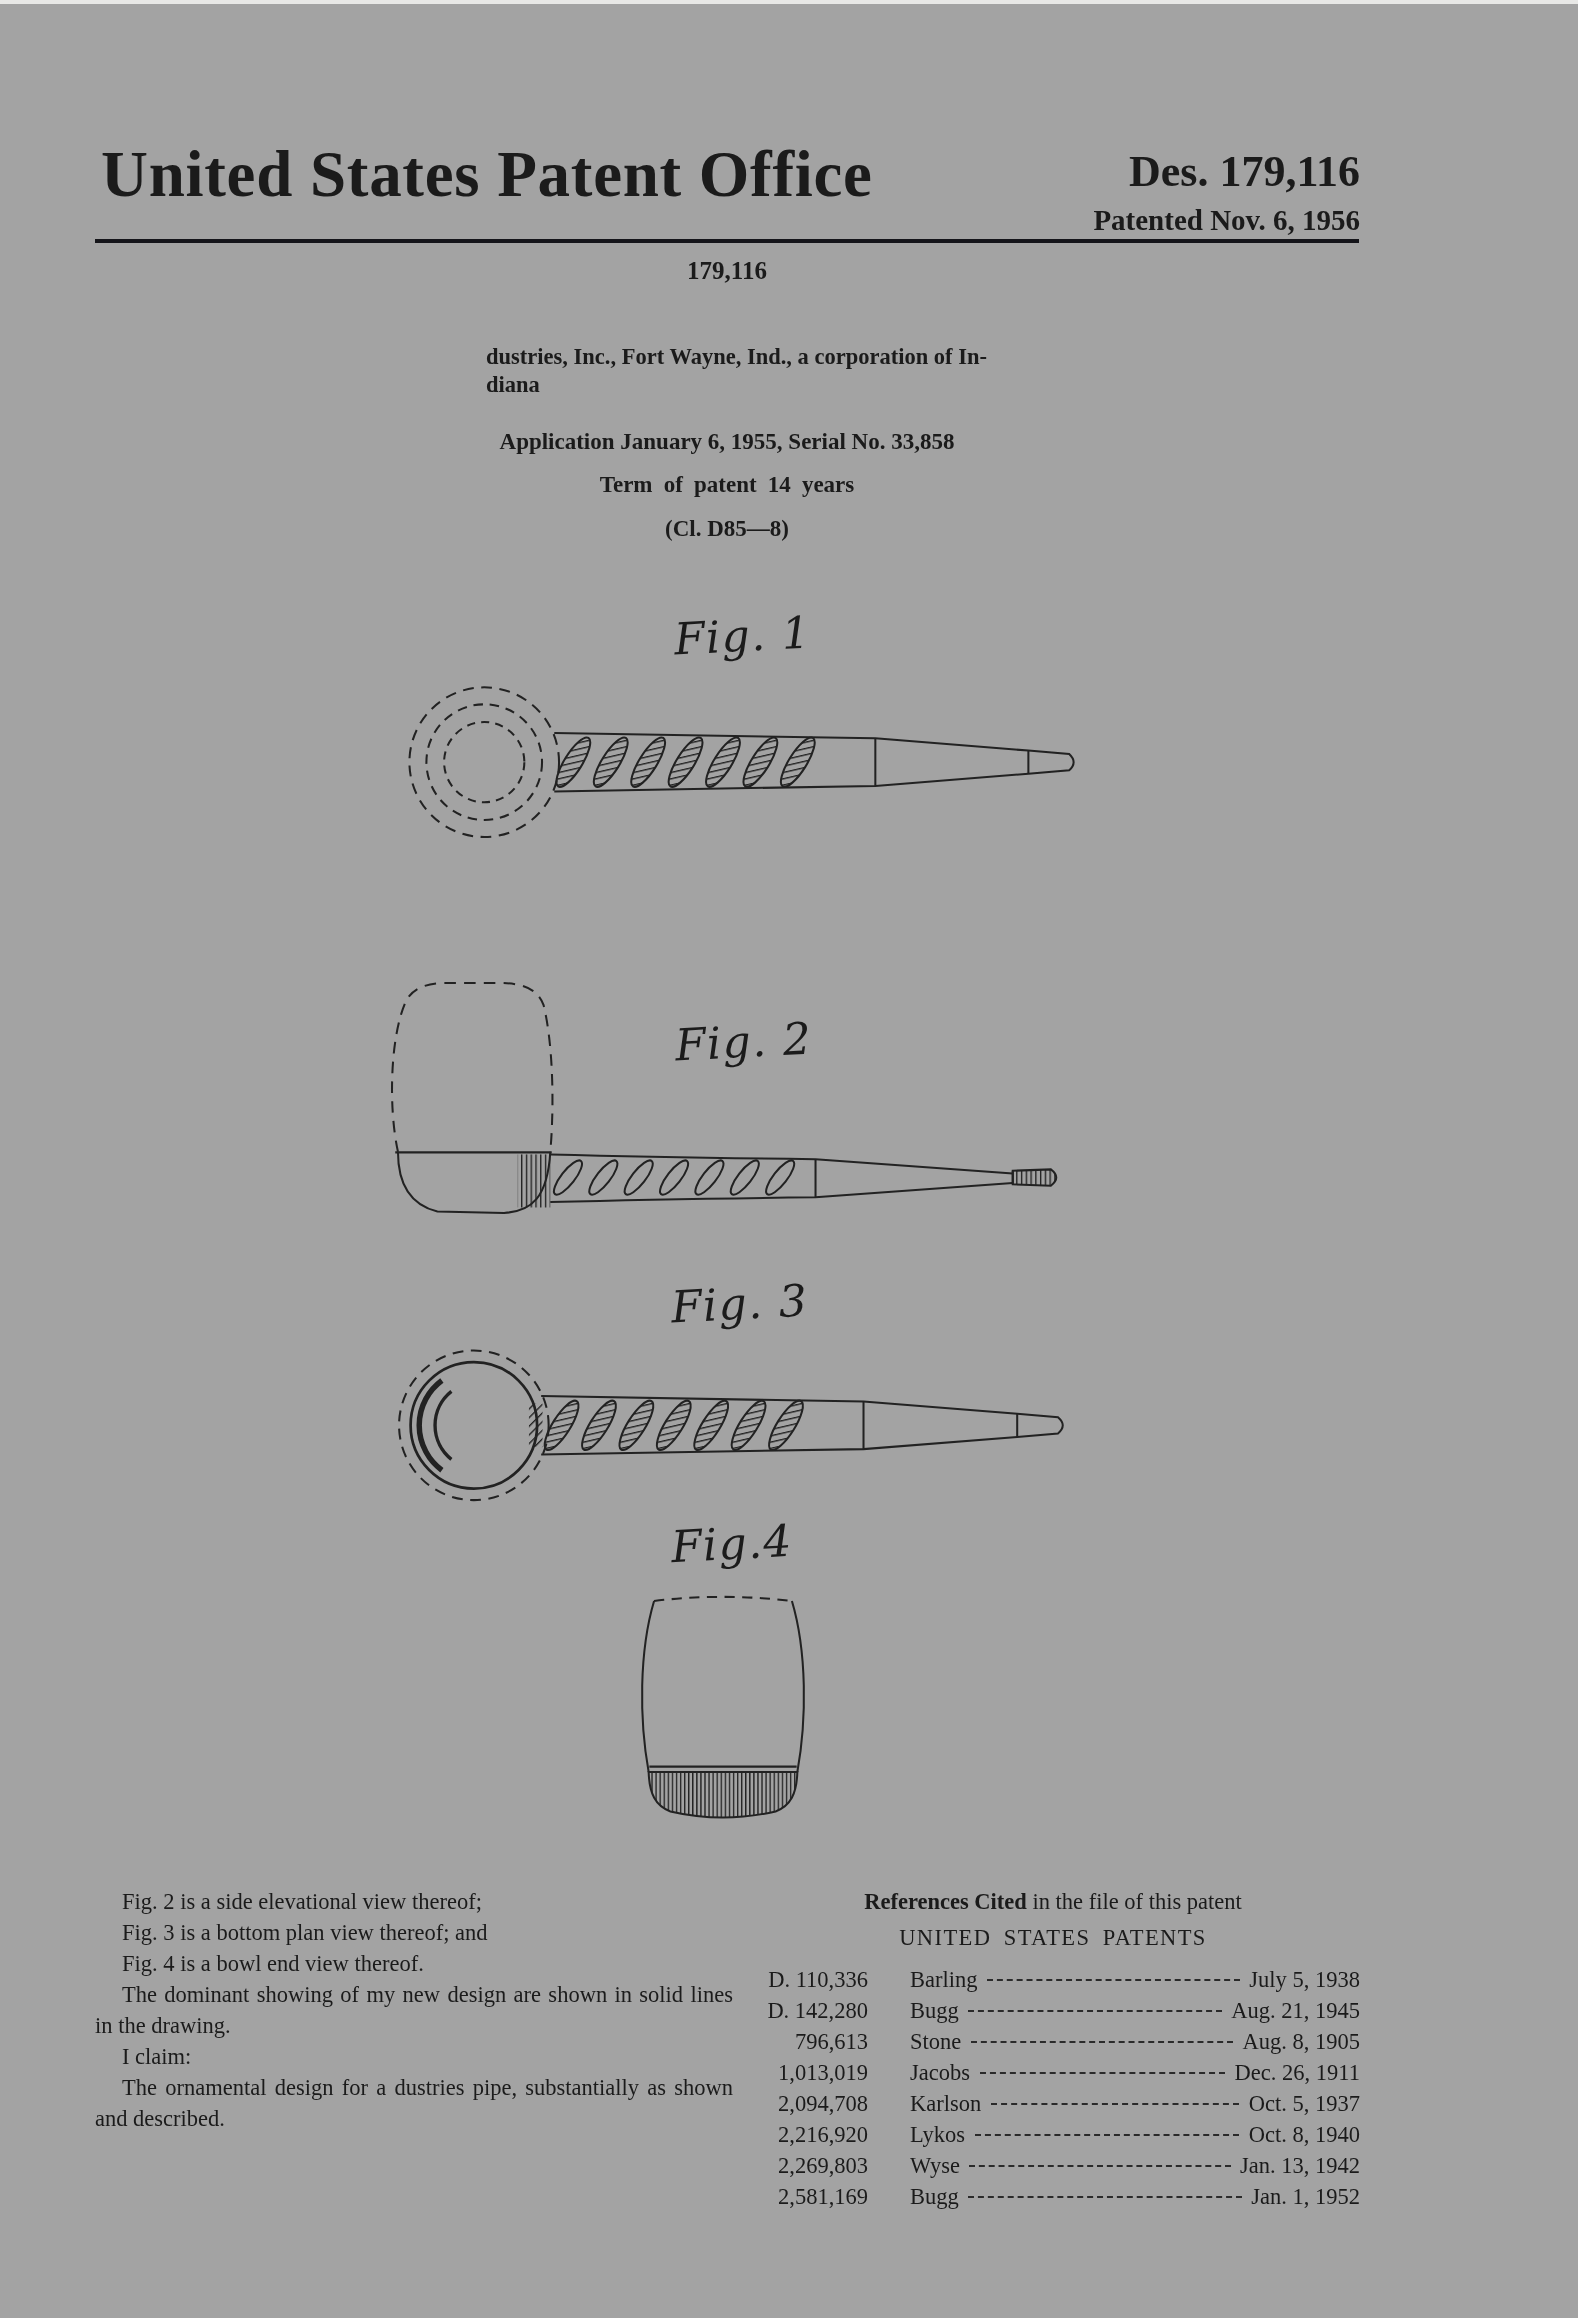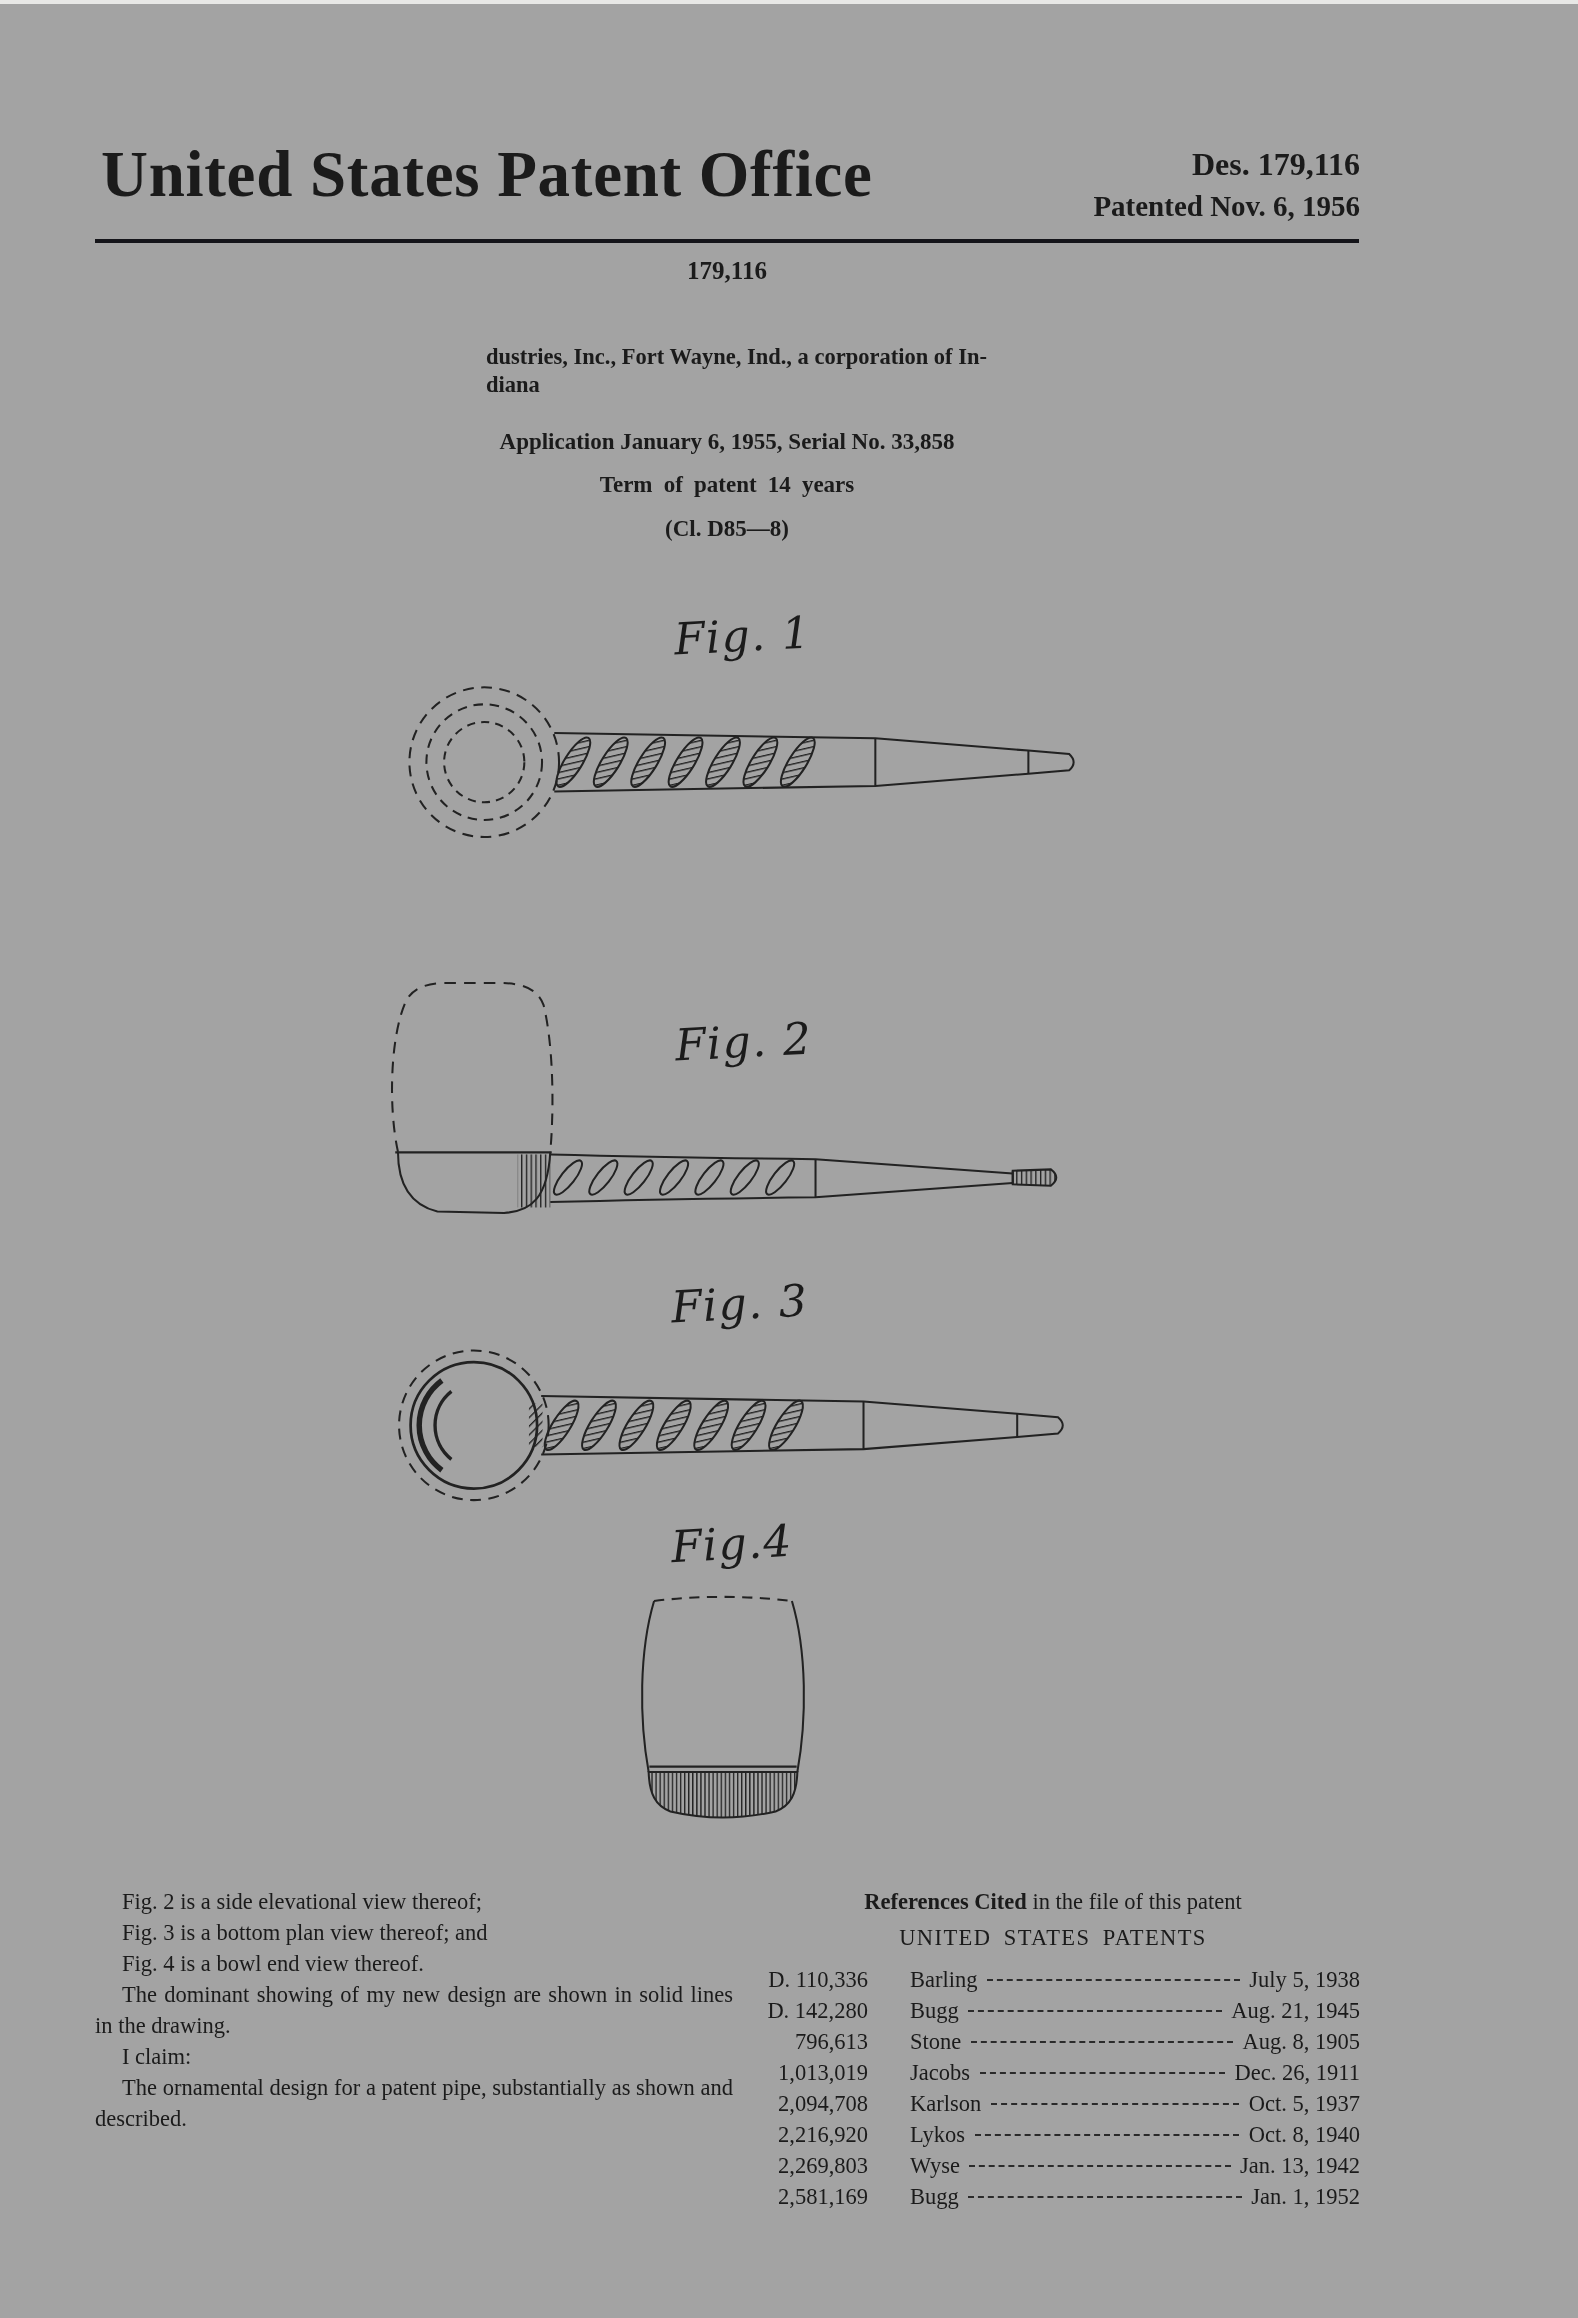--- a/index.html
+++ b/index.html
@@ -7,21 +7,21 @@
     position:relative; width:1578px; height:2319px; margin:4px auto;
     background:#a3a3a3; color:#1b1b1b; overflow:hidden;
     font-family:"Liberation Serif", serif;
   }
   
   .office-title {
     position:absolute; left:101px; top:133px; margin:0;
     font-size:65px; font-weight:bold; letter-spacing:0.7px; white-space:nowrap;
   }
   .hdr-right { position:absolute; left:987px; top:142px; width:373px; text-align:right; }
-  .doc-num   { font-size:32px; font-weight:bold; }
+  .doc-num   { font-size:44px; font-weight:bold; }
   .patented  { font-size:29px; font-weight:bold; margin-top:6.8px; white-space:nowrap; }
   .rule { position:absolute; left:95px; top:235px; width:1264px; height:4.1px; background:#15151a; }
 
   
   .centerband { position:absolute; left:95px; width:1264px; text-align:center; }
   .serial   { top:253px; font-size:25px; font-weight:bold; }
   .ptitle   { top:298px; font-size:26.5px; font-weight:bold; letter-spacing:2px; word-spacing:9.5px; }
   .inventor { top:339px; }
   .inv-lines { display:inline-block; text-align:left; font-size:22.5px; font-weight:bold; line-height:28px; }
   .inv-lines .cont { padding-left:19px; }
@@ -187,21 +187,21 @@
       <path d="M 26,268 C 27,300 36,318 58,326 Q 135,344 213,326 C 235,318 244,300 245,268 Z" fill="url(#v4)"></path>
     </g>
   </svg>
 
   <div class="leftcol">
     <p>Fig. 2 is a side elevational view thereof;</p>
     <p>Fig. 3 is a bottom plan view thereof; and</p>
     <p>Fig. 4 is a bowl end view thereof.</p>
     <p>The dominant showing of my new design are shown in solid lines in the drawing.</p>
     <p>I claim:</p>
-    <p>The ornamental design for a patent pipe, substantially as shown and described.</p>
+    <p>The ornamental design for a dustries pipe, substantially as shown and described.</p>
   </div>
 
   <div class="rightcol">
     <div class="ref-head">
       <b>References Cited</b><span> in the file of this patent</span>
     </div>
     <div class="ref-sub">UNITED STATES PATENTS</div>
 
     <div class="ref-row">
       <span class="ref-num">D. 110,336</span>

